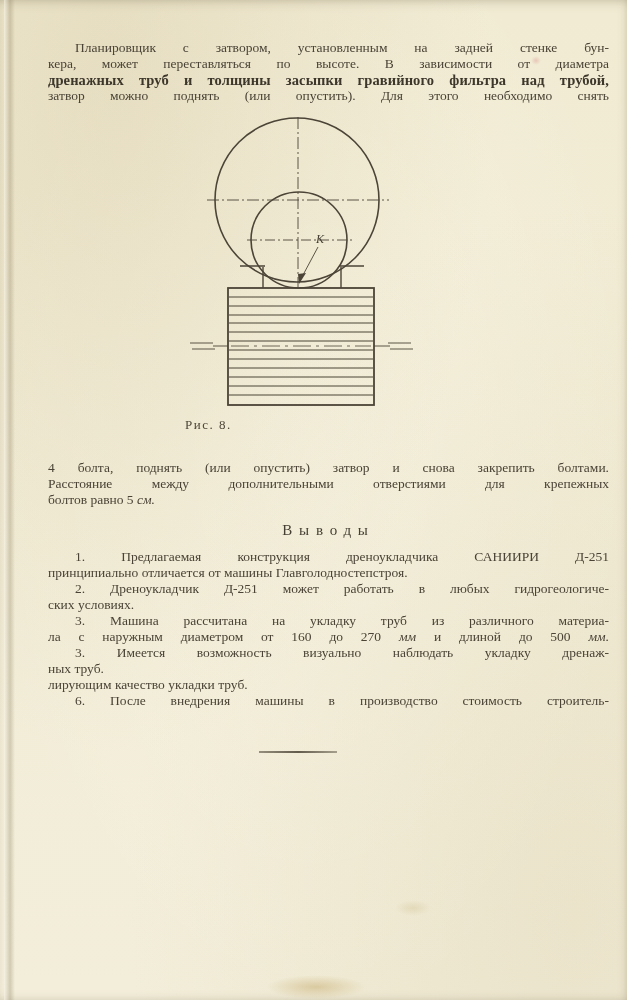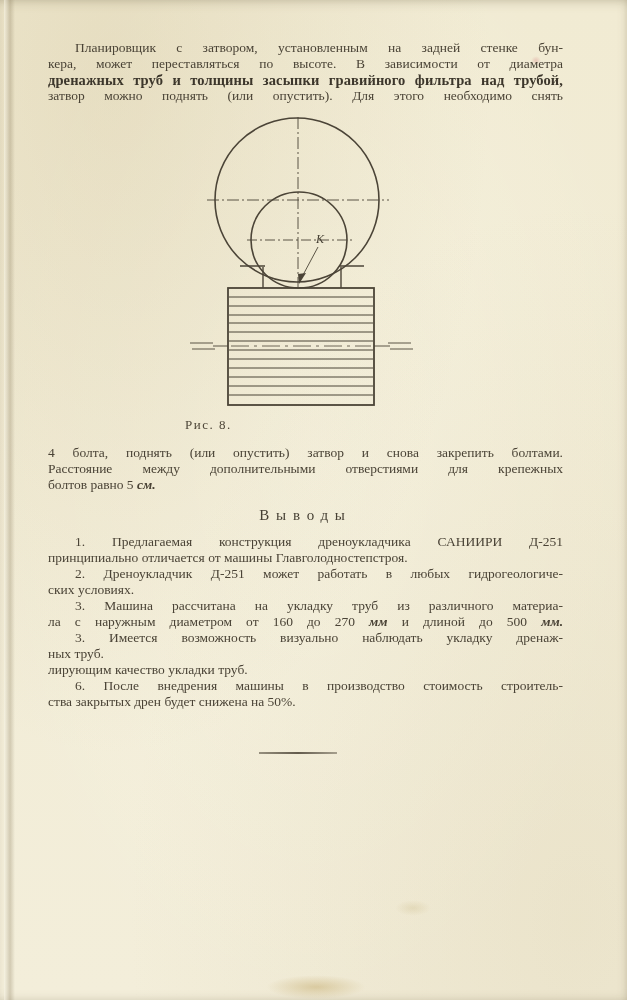--- a/index.html
+++ b/index.html
@@ -22,37 +22,37 @@
     position:absolute;left:4px;top:0;bottom:0;width:11px;
     background:linear-gradient(to right, rgba(250,247,233,.6), rgba(134,120,88,.30) 55%, rgba(134,120,88,0) 100%);
   }
   .stain{position:absolute;border-radius:50%;}
   .stain.s1{left:266px;top:975px;width:100px;height:24px;
     background:radial-gradient(ellipse, rgba(190,163,96,.45), transparent 70%);}
   .stain.s2{left:531px;top:56px;width:10px;height:9px;
     background:radial-gradient(ellipse, rgba(214,130,130,.35), transparent 70%);}
   .stain.s3{left:395px;top:900px;width:36px;height:16px;
     background:radial-gradient(ellipse, rgba(205,190,142,.35), transparent 70%);}
-  .content{position:relative;padding:40px 64px 0 48px;color:#4a4336;}
+  .content{position:relative;padding:40px 18px 0 48px;color:#4a4336;}
   .jline{
     font-size:13.5px;line-height:16px;
     text-align:justify;text-align-last:justify;
     white-space:normal;color:#4a4336;
   }
   .jline.last{text-align-last:left;}
   .jline.ind{text-indent:27px;}
   .jline.heavy{font-weight:bold;font-size:14.5px;color:#3c362b;letter-spacing:.1px;font-family:Liberation Serif, serif;}
-  .it{font-style:italic;font-weight:bold;}
+  .it{font-style:italic;}
   .figure{margin-left:137px;width:240px;}
   .figure svg{display:block;margin-top:9px;}
   .fig-caption{
     margin-top:9px;width:240px;
     font-size:13px;line-height:16px;letter-spacing:1.5px;color:#4e4739;
   }
-  .para2{margin-top:12px;}
+  .para2{margin-top:27px;}
   .heading{
     margin-top:13px;text-align:center;
     font-size:15px;line-height:18px;letter-spacing:.45em;
     color:#453f33;
   }
   .list{margin-top:10px;}
   .divider{
     margin-top:42px;margin-left:211px;width:78px;height:2px;
     background:linear-gradient(to right, rgba(74,66,52,.55), rgba(74,66,52,.85), rgba(74,66,52,.45));
   }
@@ -161,19 +161,18 @@
       </div>
       <div>
         <div class="jline ind">3. Имеется возможность визуально наблюдать укладку дренаж-</div>
         <div class="jline last">ных труб.</div>
       </div>
       <div>
         <div class="jline last">лирующим качество укладки труб.</div>
       </div>
       <div>
         <div class="jline ind">6. После внедрения машины в производство стоимость строитель-</div>
-        <div class="jline last">ства закрытых дрен будет снижена на 50%.</div>
       </div>
     </div>
 
     <div class="divider"></div>
   </div>
 </div>
 
 </body></html>

